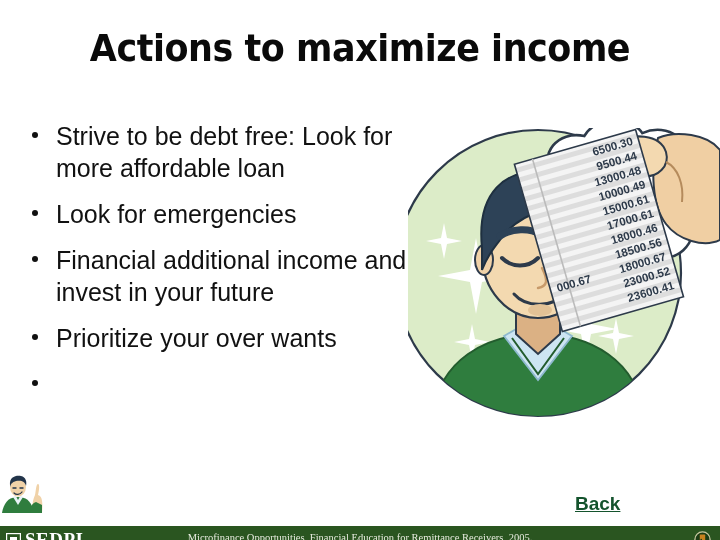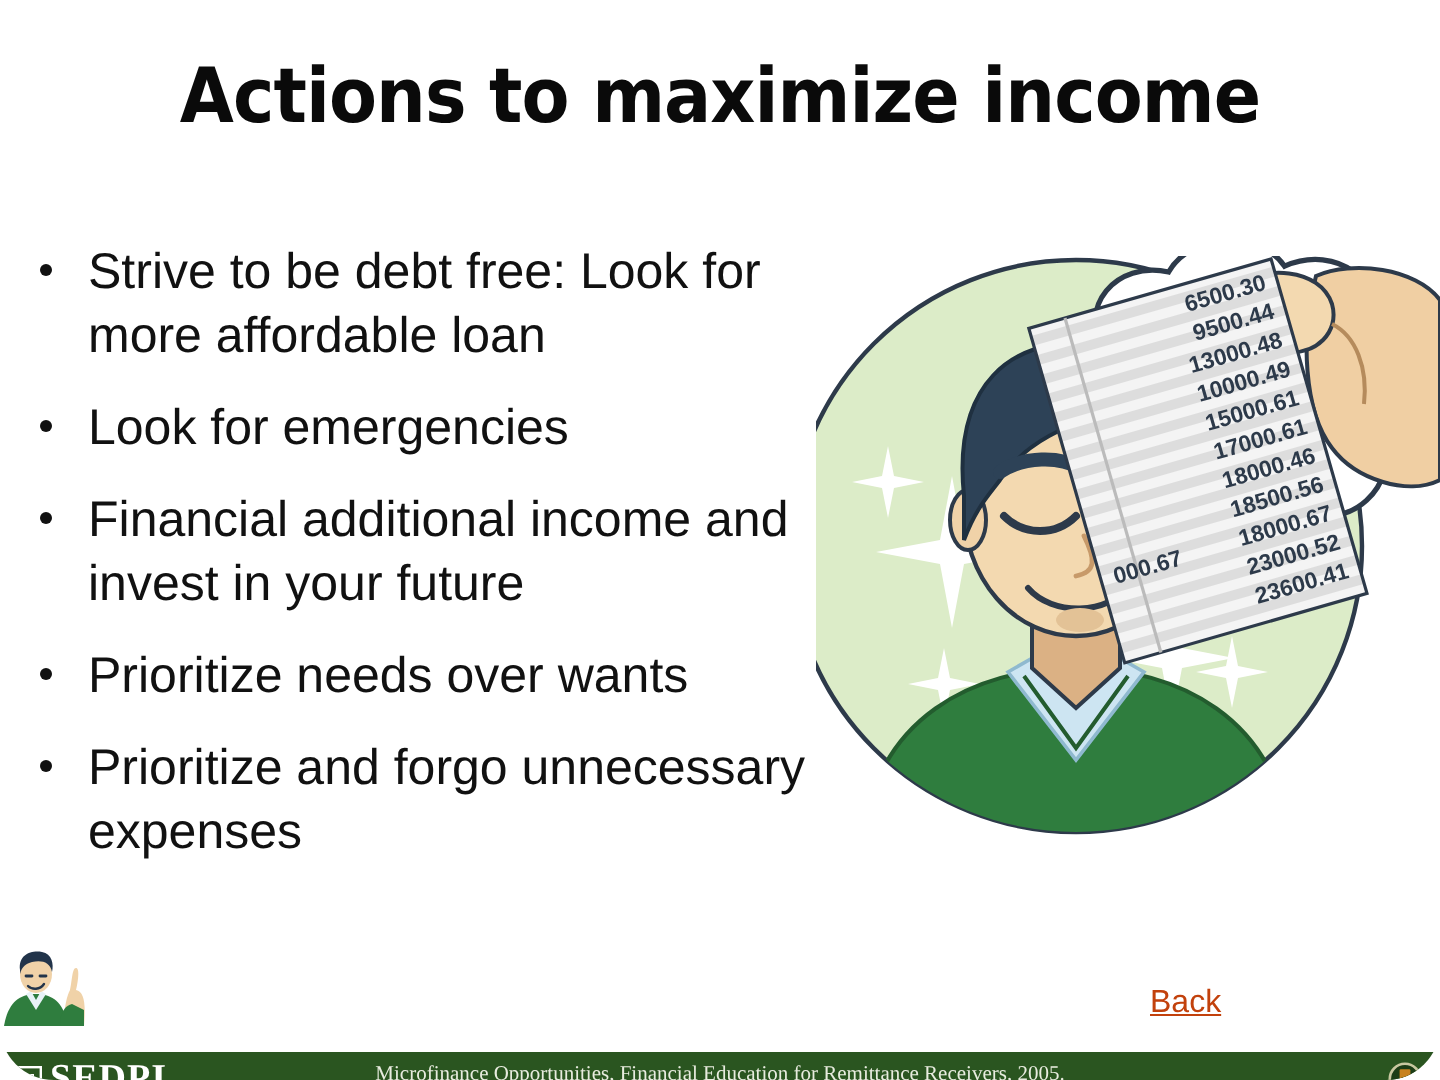--- a/index.html
+++ b/index.html
@@ -9,21 +9,20 @@
   }
   body {
     font-family: "Liberation Sans", sans-serif;
   }
   #slide {
     position: relative;
     width: 720px;
     height: 540px;
     background: #ffffff;
     overflow: hidden;
-    border-radius: 27px;
   }
 
   
   #slide-title {
     position: absolute;
     left: 0;
     top: 26px;
     width: 720px;
     text-align: center;
     font-family: "DejaVu Sans", sans-serif;
@@ -31,21 +30,21 @@
     font-size: 38px;
     letter-spacing: -0.5px;
     color: #0a0a0a;
     white-space: nowrap;
     transform: scaleX(0.92);
   }
 
   
   #bullet-list {
     position: absolute;
-    left: 12px;
+    left: 24px;
     top: 120px;
     width: 410px;
     margin: 0;
     padding: 0;
     list-style: none;
   }
   .bullet-item {
     position: relative;
     padding-left: 32px;
     margin-bottom: 14px;
@@ -73,23 +72,23 @@
     height: 290px;
   }
   #illustration svg { display: block; }
 
   
   #back-link {
     position: absolute;
     left: 575px;
     top: 493px;
     font-family: "Liberation Sans", sans-serif;
-    font-size: 16px;
-    font-weight: normal;
-    color: #c2410c;
+    font-size: 19px;
+    font-weight: bold;
+    color: #14532d;
     text-decoration: underline;
     cursor: pointer;
   }
 
   
   #footer-bar {
     position: absolute;
     left: 0;
     bottom: 0;
     width: 720px;
@@ -149,25 +148,24 @@
     <li class="bullet-item">
       <span class="dot"></span>
       <span>Look for emergencies</span>
     </li>
     <li class="bullet-item">
       <span class="dot"></span>
       <span>Financial additional income and invest in your future</span>
     </li>
     <li class="bullet-item">
       <span class="dot"></span>
-      <span>Prioritize needs over wants</span>
-    </li>
-    <li class="bullet-item">
-      <span class="dot"></span>
-      <span>Prioritize and forgo unnecessary expenses</span>
+      <span>Prioritize your over wants</span>
+    </li>
+    <li class="bullet-item">
+      <span class="dot"></span>
     </li>
   </ul>
 
   <div id="illustration">
     <svg width="312" height="290" viewBox="0 0 312 290" xmlns="http://www.w3.org/2000/svg">
       <defs>
         <clipPath id="circClip">
           <circle cx="130" cy="145" r="143"></circle>
         </clipPath>
         <pattern id="stripes" width="10" height="10" patternUnits="userSpaceOnUse">

